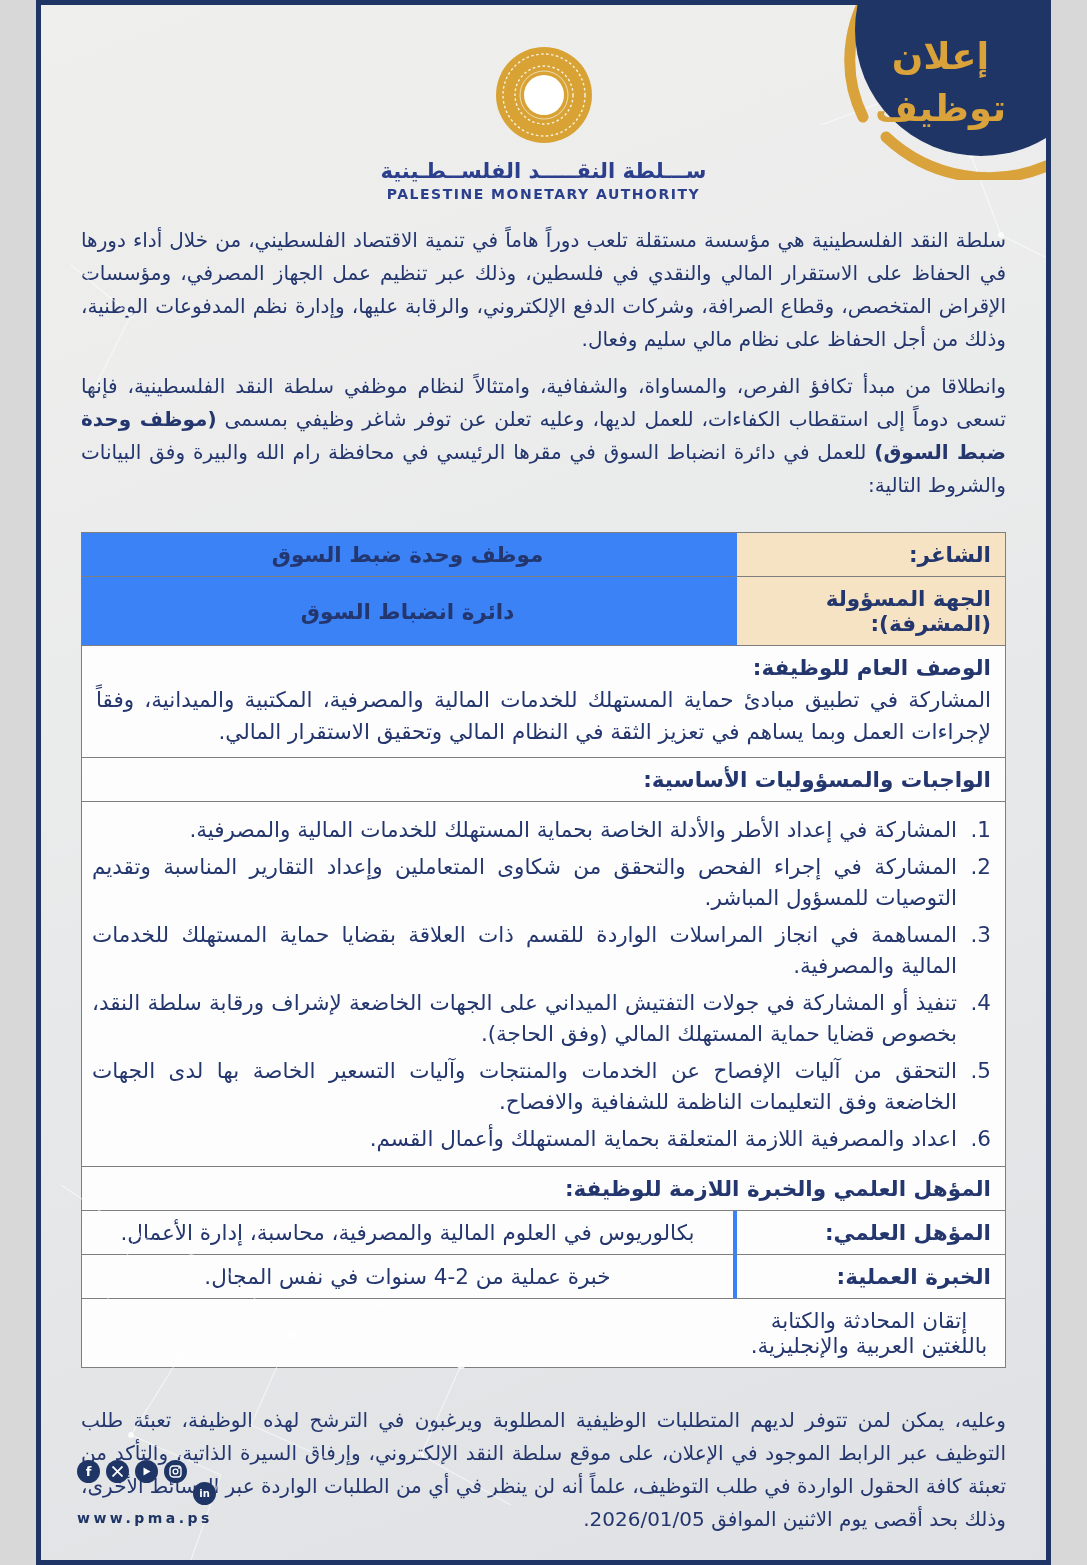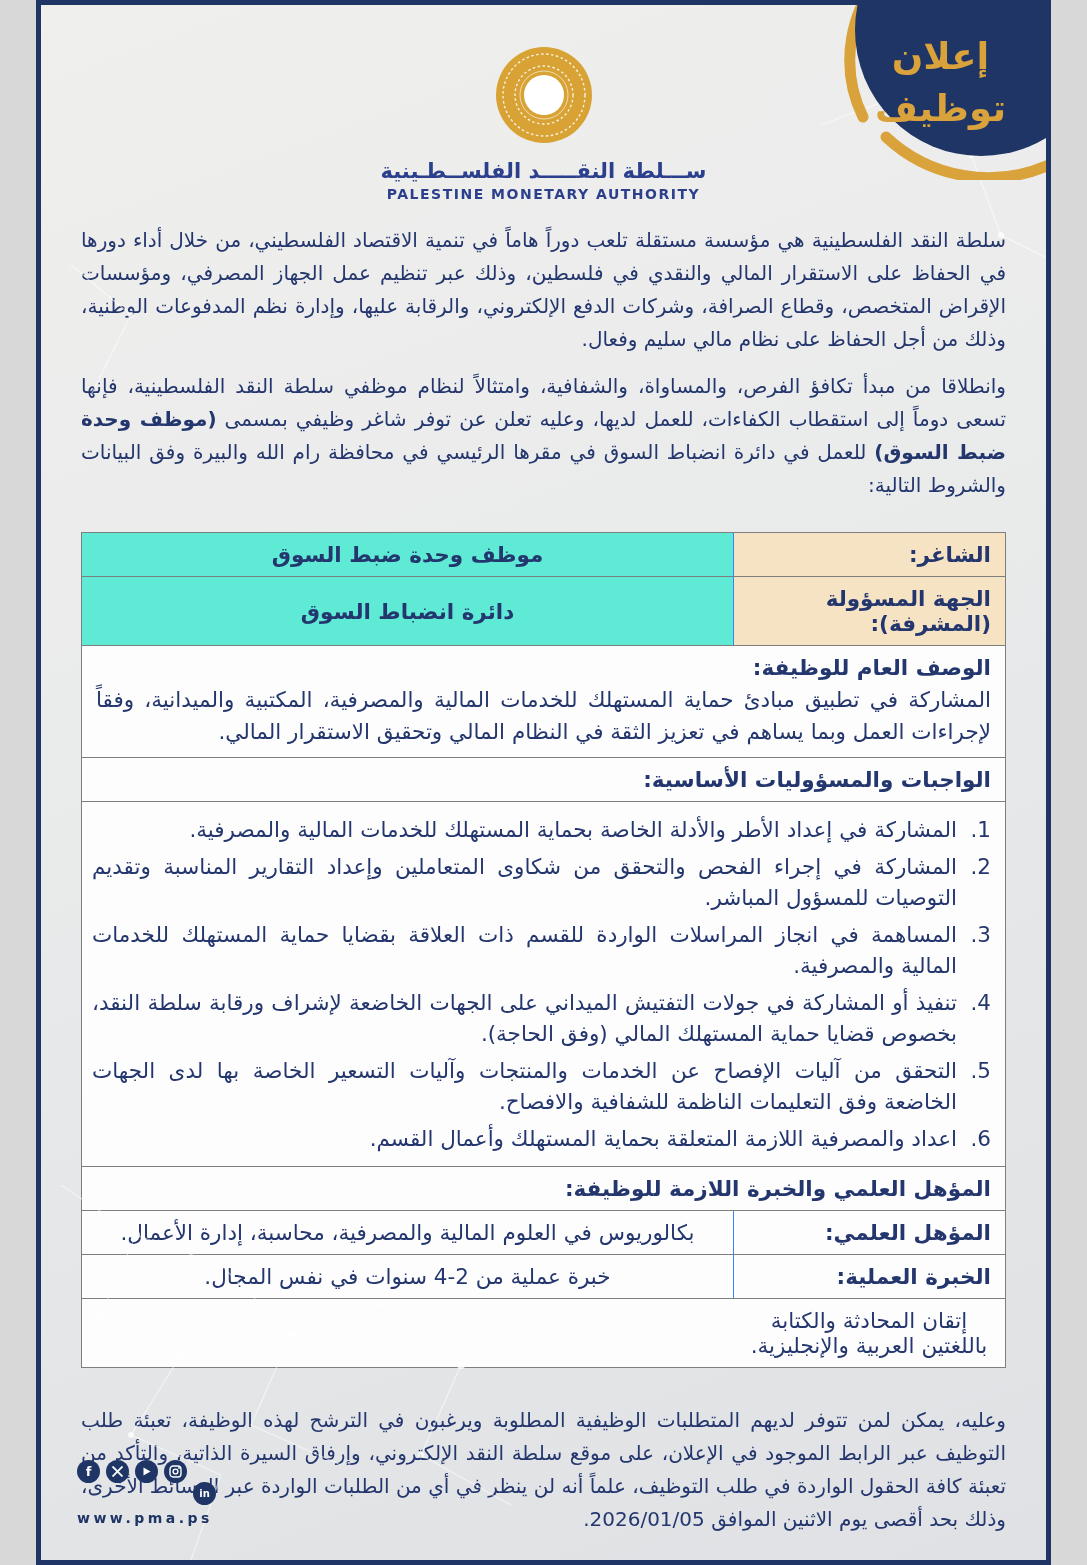--- a/index.html
+++ b/index.html
@@ -35,24 +35,24 @@
 
   
   .jobtable {
     direction:rtl; margin:30px 40px 0 40px;
     display:grid; grid-template-columns:272px 1fr;
     border:1px solid #7e7e7e; background:#fdfdfd;
     font-size:21.5px; color:#24366e;
   }
   .cell { padding:9px 14px; border-bottom:1px solid #7e7e7e; }
   .cell.last { border-bottom:none; }
-  .cell-label { font-weight:bold; border-left:1px solid #3b82f6; display:flex; align-items:center; }
+  .cell-label { font-weight:bold; border-left:4px solid #3b82f6; display:flex; align-items:center; }
   .cell-value { display:flex; align-items:center; justify-content:center; text-align:center; }
   .cream-dark { background:#f6e3c3; }
-  .cream-light { background:#5eead4; }
+  .cream-light { background:#3b82f6; }
   .full { grid-column:1 / -1; }
   .sec-head { font-weight:bold; padding:9px 14px; }
   .desc-text { font-weight:400; text-align:justify; line-height:32px; margin-top:4px; }
   .duties-cell { padding:12px 14px 12px 10px; }
   .duty { display:flex; direction:rtl; line-height:31px; }
   .duty + .duty { margin-top:6px; }
   .duty-num { flex:0 0 34px; font-weight:500; }
   .duty-text { flex:1; text-align:justify; }
   .val-bold { font-weight:bold; }
 

